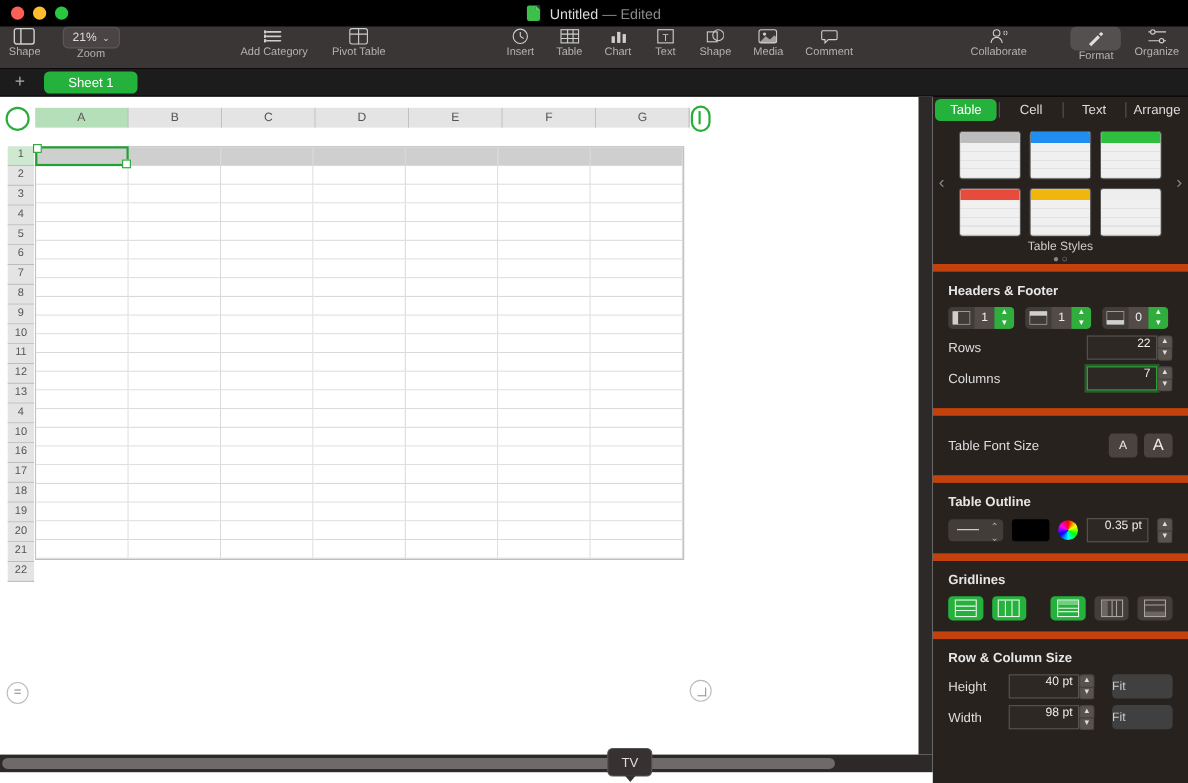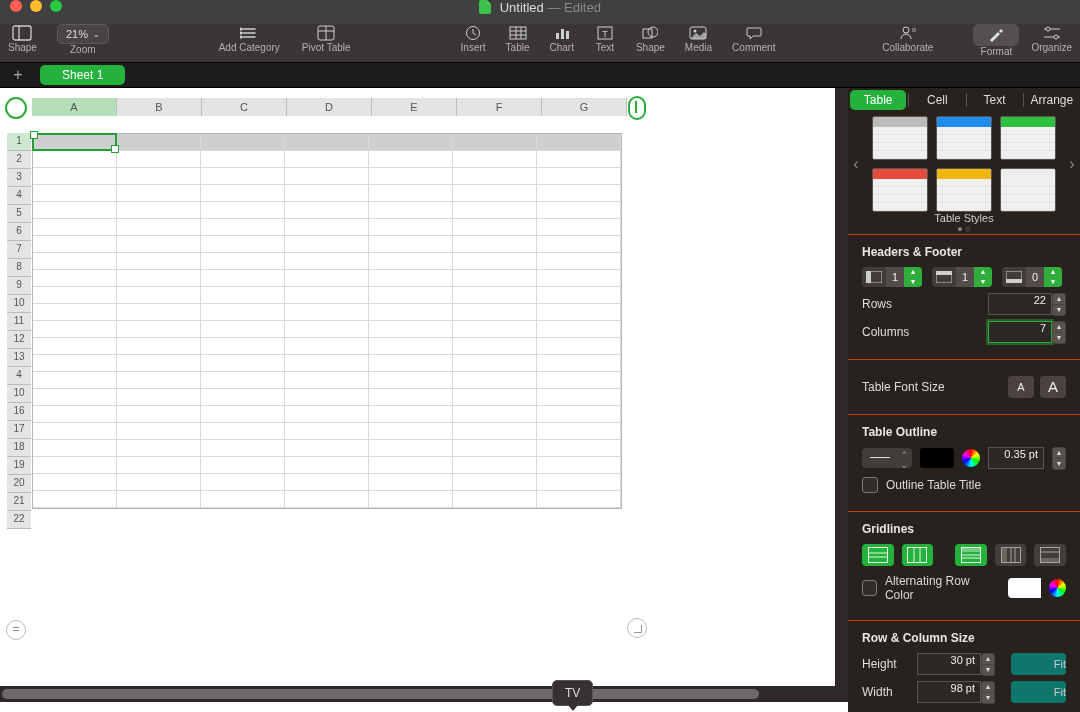--- a/index.html
+++ b/index.html
@@ -1,17 +1,17 @@
 <!DOCTYPE html>
 <html><head>
 <meta charset="utf-8">
 <style>
 html,body{margin:0;padding:0;height:712px;width:1080px;background:#2a2a2a;font-family:-apple-system,BlinkMacSystemFont,"Helvetica Neue",sans-serif;font-size:12px;color:#ccc;overflow:hidden}
 
-.titlebar{height:24px;background:#404040;display:flex;position:relative}
+.titlebar{height:24px;background:#000000;display:flex;align-items:center;position:relative}
 .lights{display:flex;gap:8px;margin-left:10px}
 .dot{width:12px;height:12px;border-radius:50%}
 .red{background:#ff5f57}.yel{background:#febc2e}.grn{background:#28c840}
 .title{position:absolute;left:0;right:0;text-align:center;color:#b9b9b9;font-size:13px}
 .title .doc{color:#dcdcdc}
 .title .edited{color:#8a8a8a}
 .docicon{display:inline-block;width:12px;height:14px;background:#3cbf4b;border-radius:2px;margin-right:5px;position:relative;vertical-align:-2px}
 .docicon::after{content:"";position:absolute;right:0;top:0;border-top:4px solid #3b3636;border-left:4px solid #50d060}
 
 .toolbar{height:38px;background:#3b3636;display:flex;align-items:flex-start;border-bottom:1px solid #000}
@@ -65,21 +65,21 @@
 .sthumb{height:42px;background:#fbfbfb;border:1px solid #555;border-radius:3px;position:relative;overflow:hidden}
 .sthumb .hdr{height:10px;background:#bcbcbc}
 .sthumb.blue .hdr{background:#1f8ef0}
 .sthumb.green .hdr{background:#2fbf3f}
 .sthumb.red .hdr{background:#e64b3c}
 .sthumb.orange .hdr{background:#f1b60e}
 .sthumb.plain .hdr{background:#eee}
 .sthumb .lines{position:absolute;left:0;right:0;top:10px;bottom:0;background:repeating-linear-gradient(#f0f0f0 0 7px,#e3e3e3 7px 8px)}
 .slabel{text-align:center;font-size:11px;color:#ccc;margin-top:-4px}
 .dots{text-align:center;font-size:9px;color:#888}
-.sect{padding:10px 14px;border-top:1px solid #c2410c}
+.sect{padding:10px 14px;border-top:7px solid #c2410c}
 .sect h4{margin:0 0 8px;font-size:12px;font-weight:600;color:#e6e6e6}
 .row3{display:flex;gap:10px}
 .stepbox{display:flex;align-items:center;background:#423c38;border-radius:4px;overflow:hidden;height:20px}
 .stepbox .seg-icon{width:24px;display:flex;align-items:center;justify-content:center;color:#d0d0d0}
 .stepbox .seg-val{width:18px;text-align:center;color:#eee;background:#524b47;height:100%;line-height:20px;font-size:11px}
 .stepbox .seg-spin{width:18px;background:#2fae3e;height:100%;display:flex;flex-direction:column}
 .stepbox .seg-spin span{flex:1;color:#fff;font-size:7px;text-align:center;line-height:9px}
 .kv{display:flex;align-items:center;margin:6px 0}
 .kv label{flex:1;color:#ddd;font-size:12px}
 .numbox{width:52px;height:20px;background:#2e2824;border:1px solid #555;color:#eee;text-align:right;padding:0 5px;font-size:11px}
@@ -98,21 +98,21 @@
 .wheel{width:18px;height:18px;border-radius:50%;background:conic-gradient(red,yellow,lime,cyan,blue,magenta,red)}
 .check{display:flex;align-items:center;gap:8px;margin:8px 0}
 .cb{width:14px;height:14px;border:1px solid #777;border-radius:3px;background:#332d2a}
 .gridrow{display:flex;gap:8px}
 .gridbtn{flex:1;height:22px;border-radius:4px;display:flex;align-items:center;justify-content:center}
 .gridbtn.on{background:#24b23c}
 .gridbtn.off{background:#443e3a}
 .mini{width:18px;height:14px;border:1px solid #e8f7ea;position:relative}
 .mini.off{border-color:#a9a39e}
 .swatch{width:36px;height:20px;background:#fff;border-radius:4px 0 0 4px}
-.fitbtn{flex:1;max-width:60px;height:22px;background:#0f766e;border-radius:4px;text-align:right;line-height:22px;color:#ccc;font-size:11px;margin-left:16px}
+.fitbtn{flex:1;max-width:60px;height:22px;background:#404040;border-radius:4px;text-align:left;line-height:22px;color:#ccc;font-size:11px;margin-left:16px}
 svg{display:block}
 </style>
 </head>
 <body>
 
 <div class="titlebar">
   <div class="lights">
     <div class="dot red"></div>
     <div class="dot yel"></div>
     <div class="dot grn"></div>
@@ -648,24 +648,20 @@
             <span class="dd">⌃<br>⌄</span>
           </div>
         <div class="colbox"></div>
         <div class="wheel"></div>
         <div class="numbox" style="width:44px">0.35 pt</div>
         <div class="spin">
             <span>▲</span>
             <span>▼</span>
           </div>
       </div>
-      <div class="check">
-          <div class="cb"></div>
-          <span>Outline Table Title</span>
-        </div>
     </div>
 
     <div class="sect">
       <h4>Gridlines</h4>
       <div class="gridrow">
         <div class="gridbtn on">
             <div class="mini">
               <svg width="18" height="14">
                 <line x1="0" y1="5" x2="18" y2="5" stroke="#e8f7ea"></line>
                 <line x1="0" y1="9" x2="18" y2="9" stroke="#e8f7ea"></line>
@@ -701,34 +697,27 @@
           </div>
         <div class="gridbtn off">
             <div class="mini off">
               <svg width="18" height="14">
                 <rect x="0" y="10" width="18" height="4" fill="#a9a39e" opacity="0.4"></rect>
                 <line x1="0" y1="4" x2="18" y2="4" stroke="#a9a39e"></line>
               </svg>
             </div>
           </div>
       </div>
-      <div class="check">
-        <div class="cb"></div>
-        <span>Alternating Row Color</span>
-        <div style="flex:1"></div>
-        <div class="swatch"></div>
-        <div class="wheel"></div>
-      </div>
     </div>
 
     <div class="sect">
       <h4>Row &amp; Column Size</h4>
       <div class="kv">
           <label>Height</label>
-          <div class="numbox">30 pt</div>
+          <div class="numbox">40 pt</div>
           <div class="spin">
             <span>▲</span>
             <span>▼</span>
           </div>
           <div class="fitbtn">Fit</div>
         </div>
       <div class="kv">
           <label>Width</label>
           <div class="numbox">98 pt</div>
           <div class="spin">

